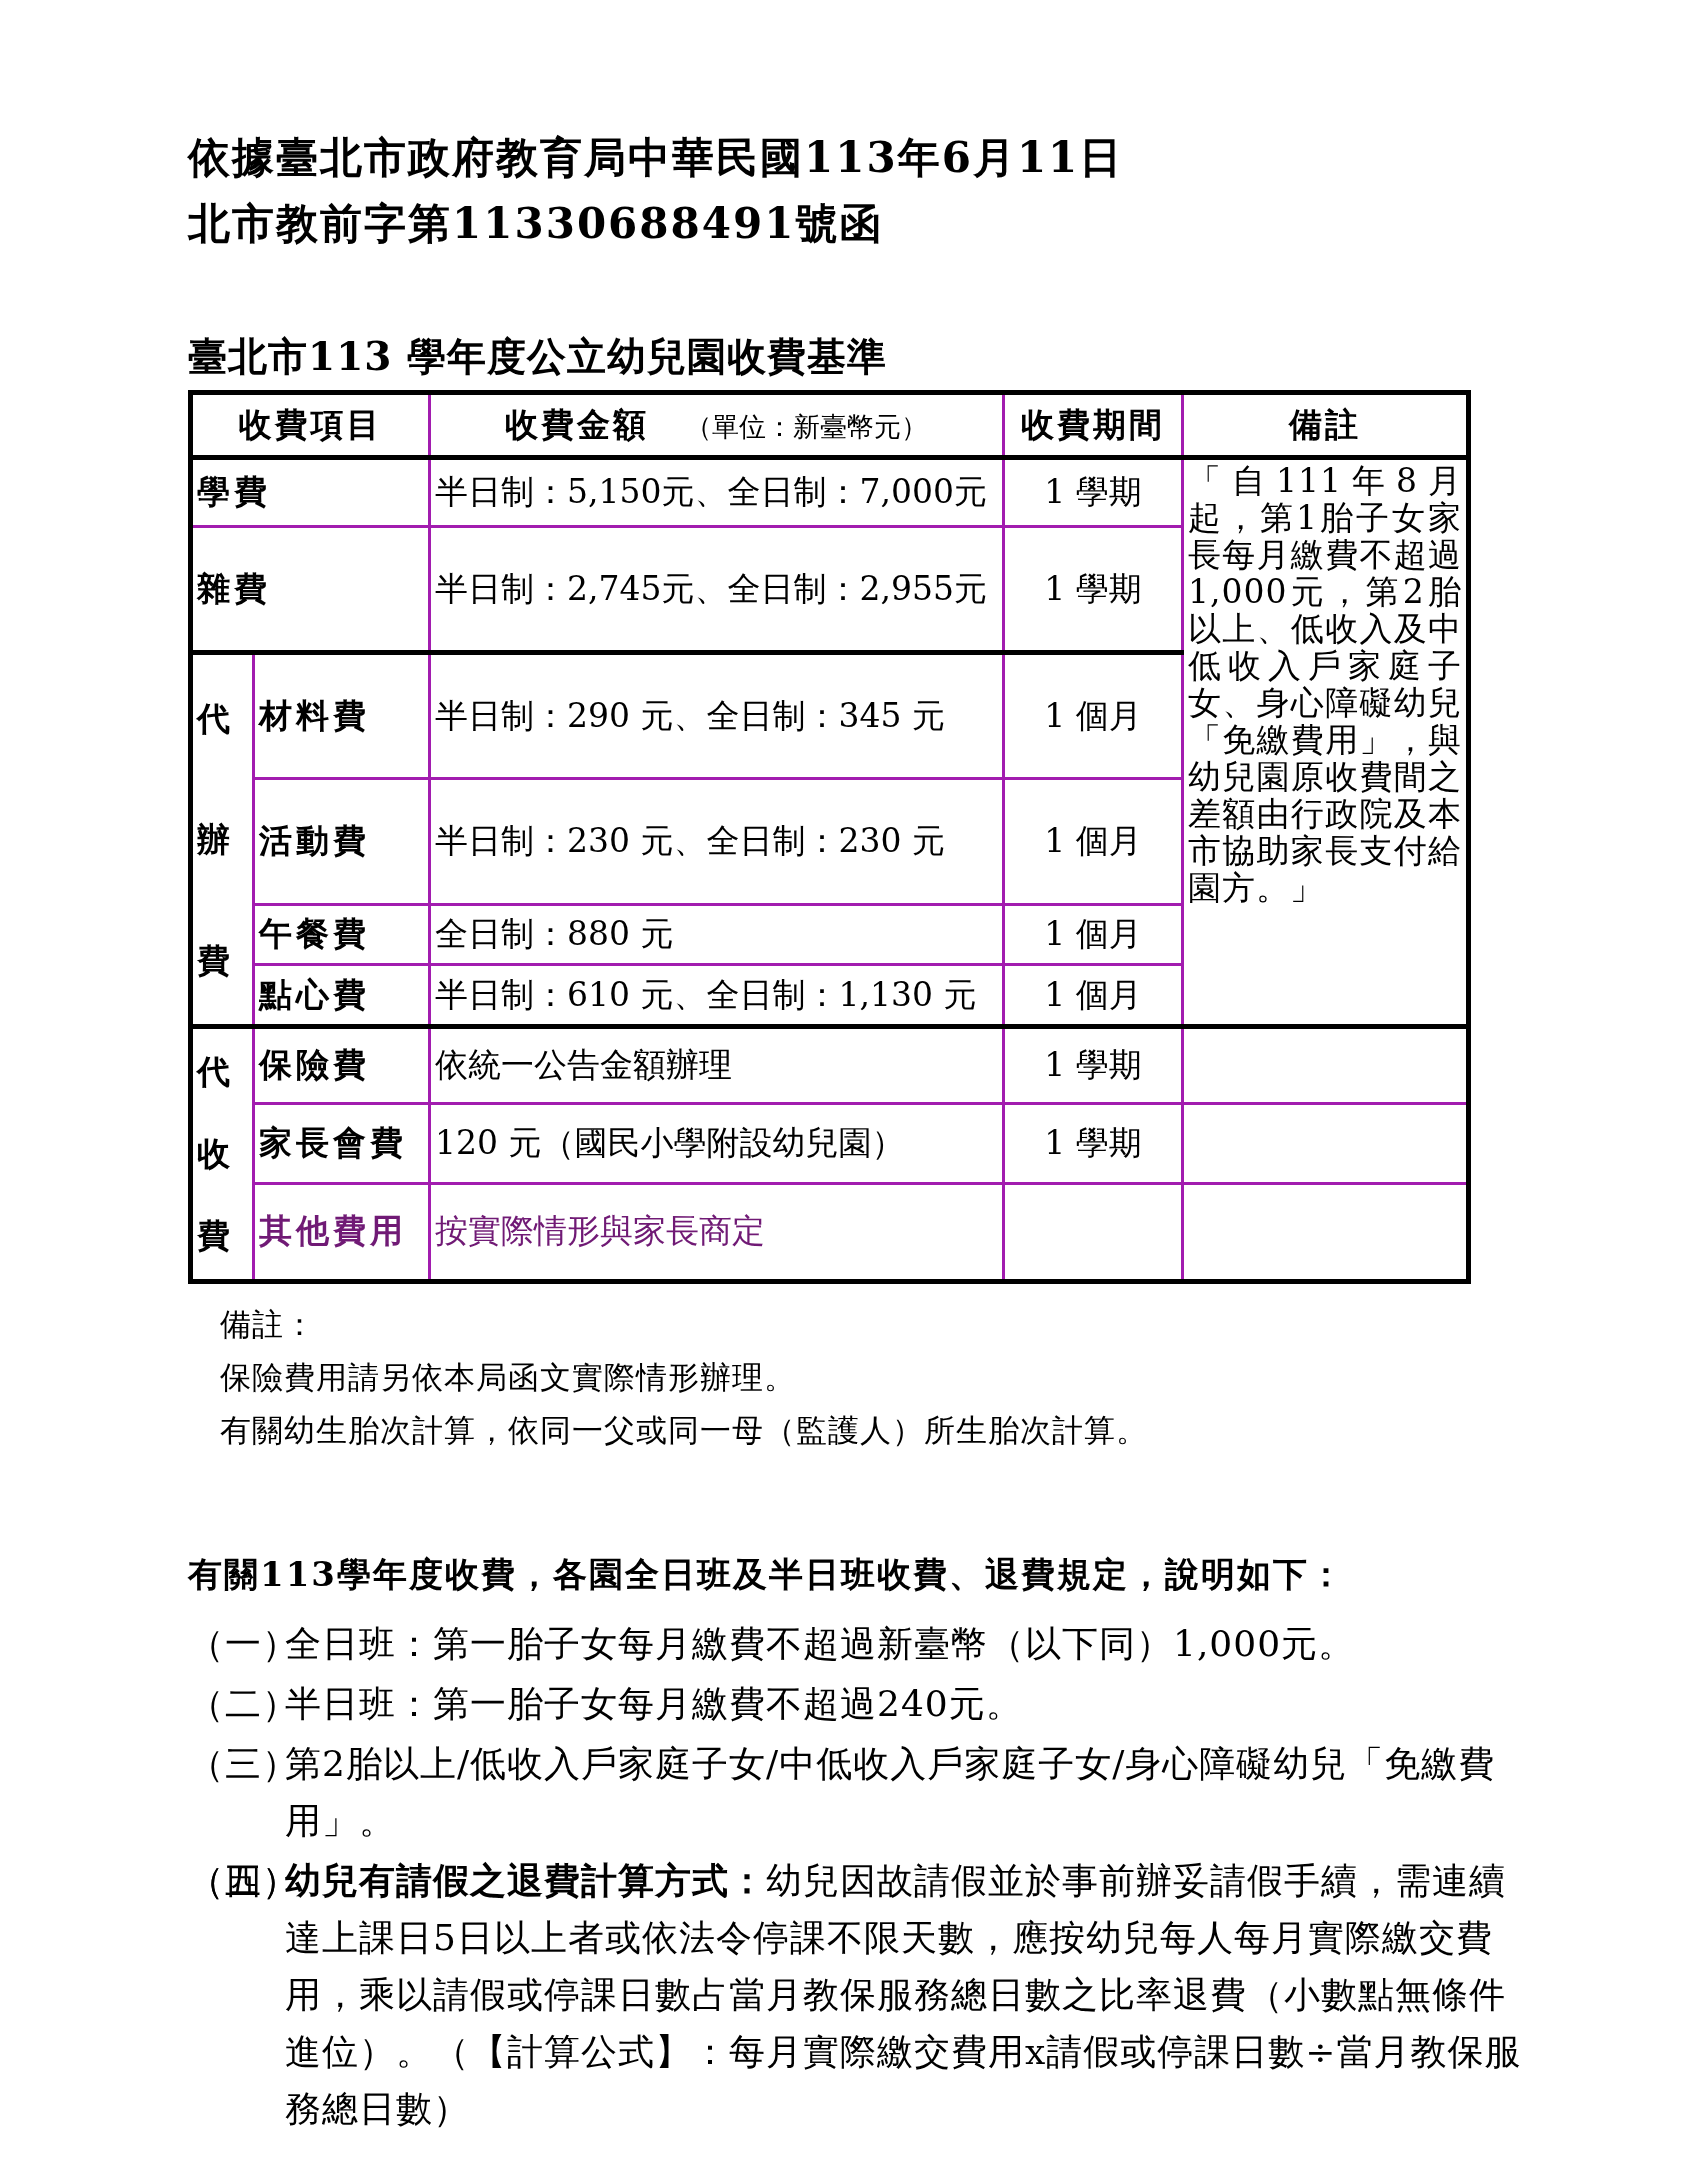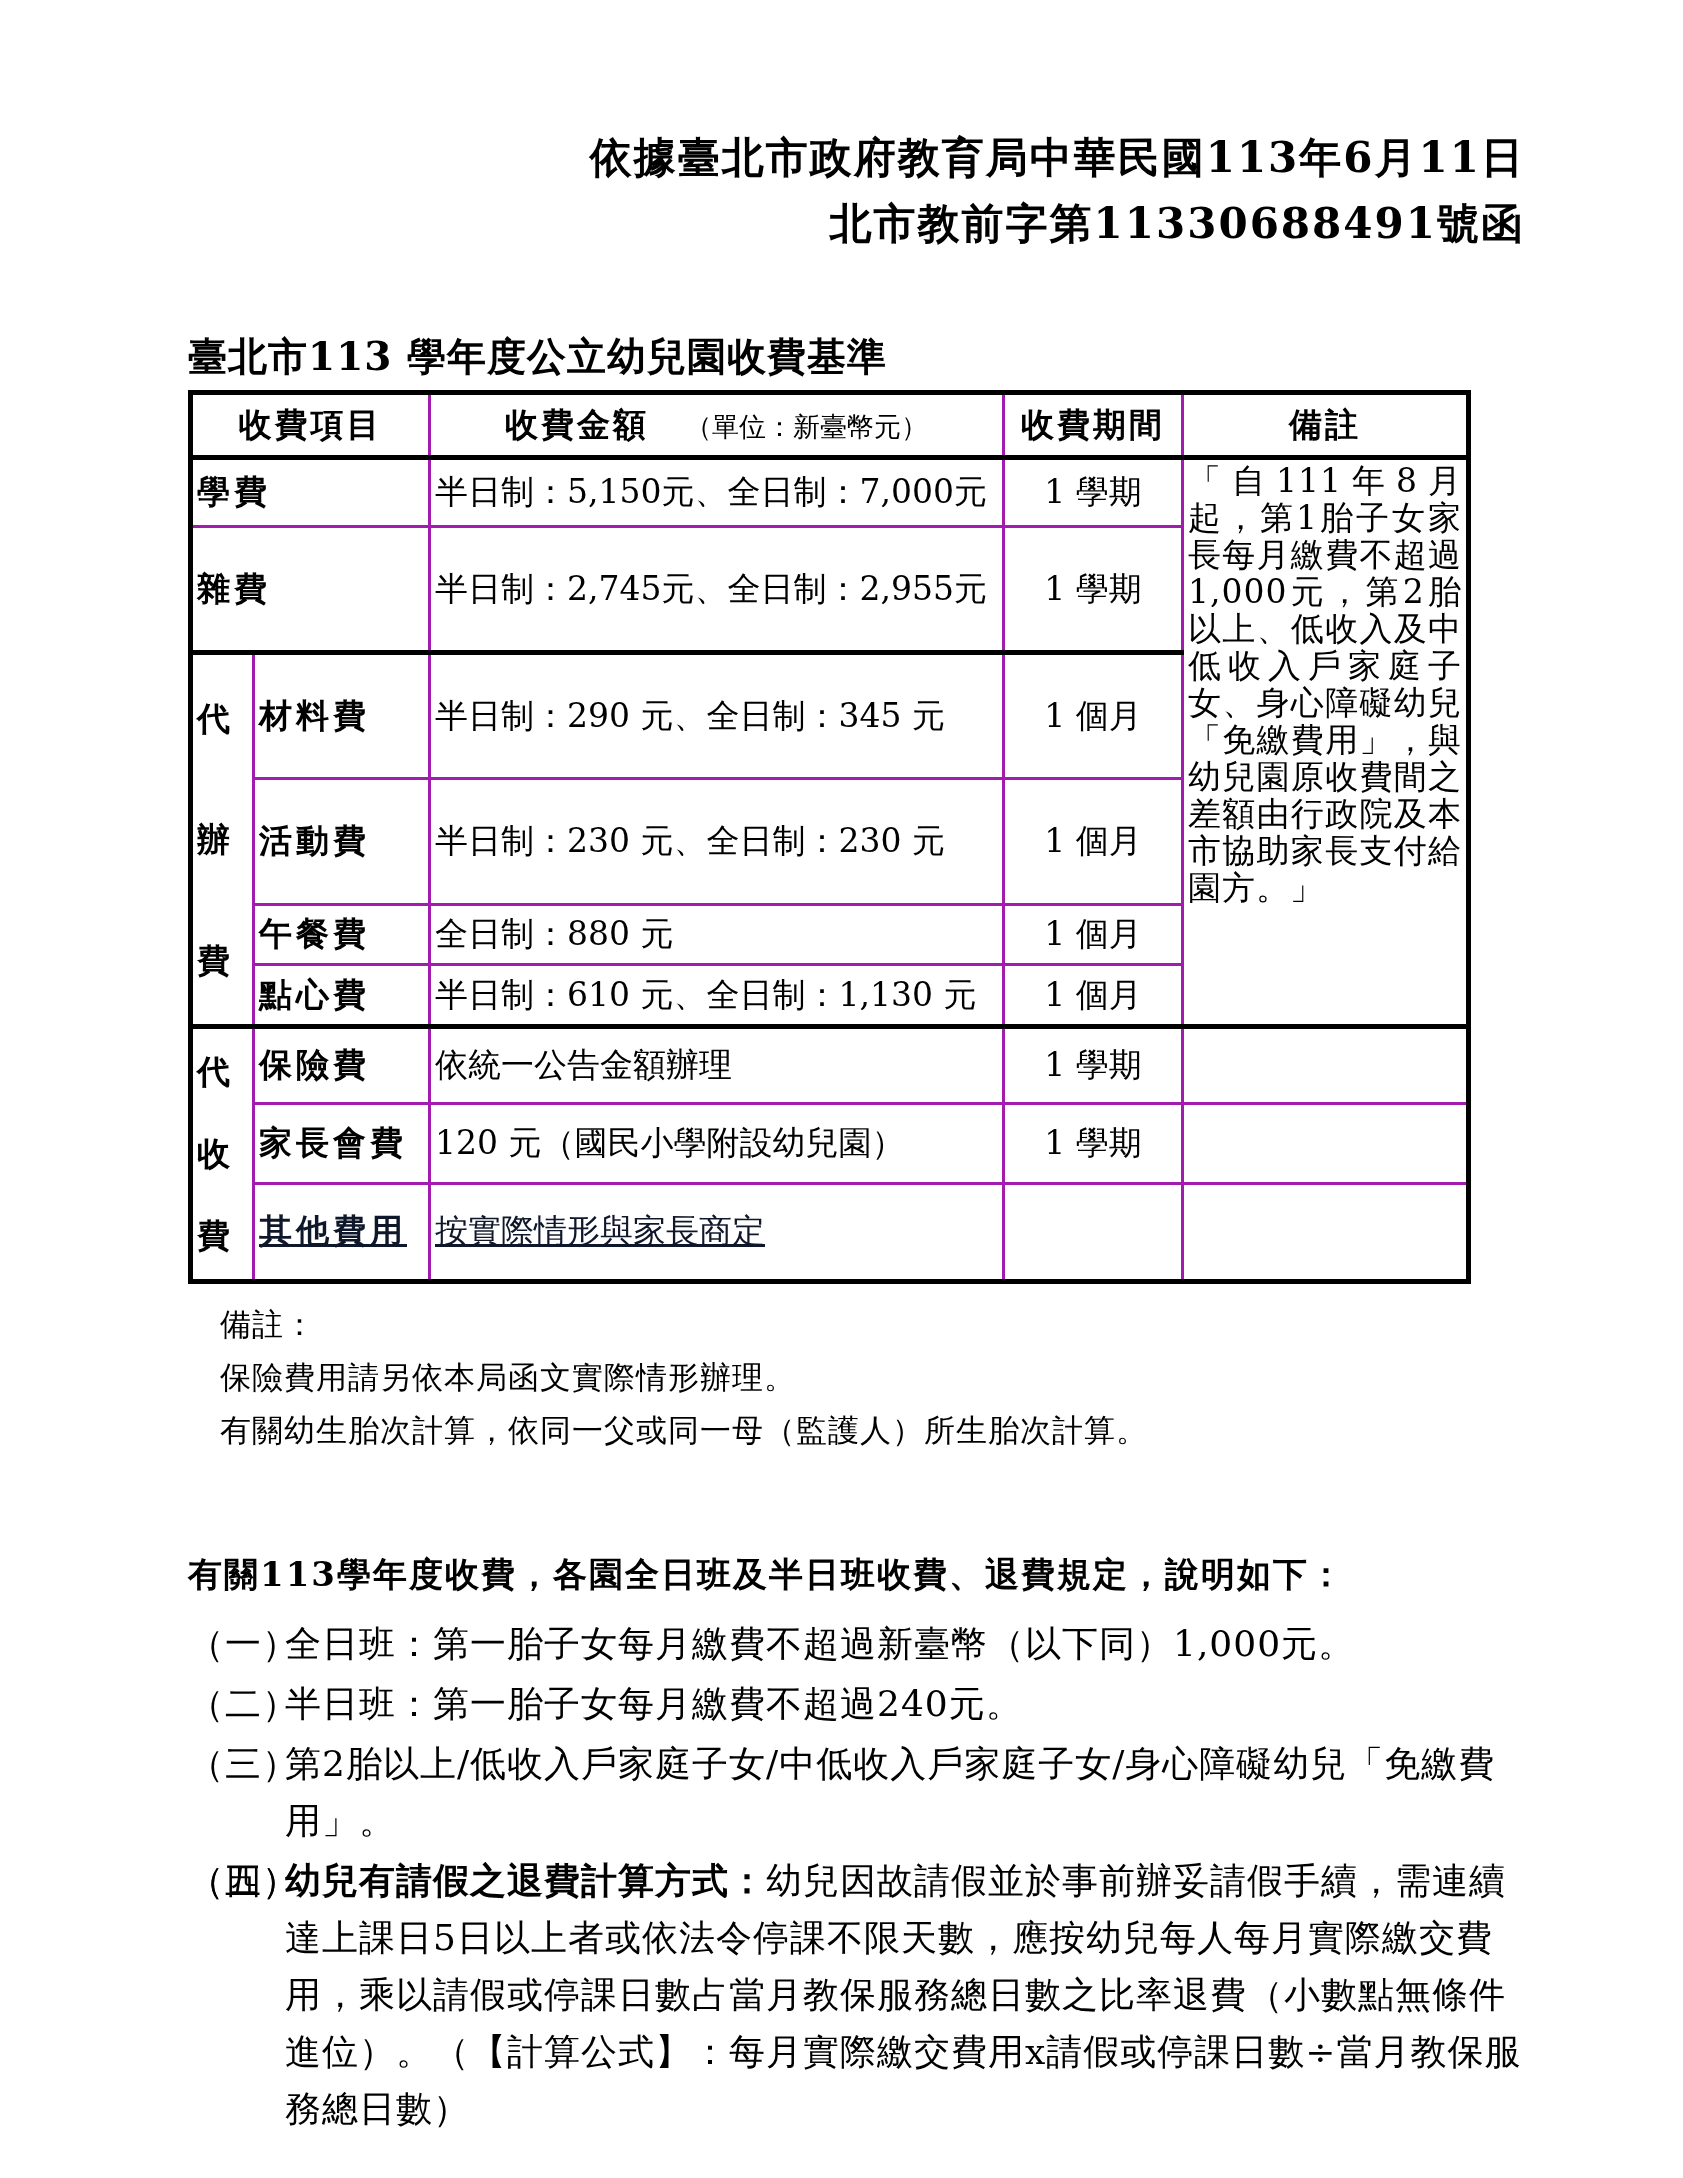--- a/index.html
+++ b/index.html
@@ -12,21 +12,21 @@
     font-family: "DejaVu Serif", "Liberation Serif", serif;
   }
   .page {
     position: relative;
     width: 1683px;
     height: 2178px;
     padding: 125px 158px 30px 188px;
   }
   
   .doc-header {
-    text-align: right;
+    text-align: left;
     font-weight: bold;
     font-size: 42px;
     line-height: 66px;
     letter-spacing: 2px;
   }
   
   .table-caption {
     margin-top: 73px;
     font-weight: bold;
     font-size: 39px;
@@ -73,21 +73,21 @@
   tr.h-head    { height: 65px; }
   tr.h-xuefei  { height: 69px; }
   tr.h-zafei   { height: 126px; }
   tr.h-cailiao { height: 126px; }
   tr.h-huodong { height: 126px; }
   tr.h-wucan   { height: 60px; }
   tr.h-dianxin { height: 62px; }
   tr.h-baoxian { height: 61px; }
   tr.h-jiazh   { height: 63px; }
   tr.h-qita    { height: 78px; }
-  tr.red-row td { color: #0f172a; text-decoration: underline; }
+  tr.red-row td { color: #701a75; }
   tr.red-row td.item-cell { font-weight: bold; }
   
   .table-notes {
     margin-top: 14px;
     padding-left: 32px;
     font-size: 31px;
     line-height: 53px;
     letter-spacing: 1px;
   }
   

